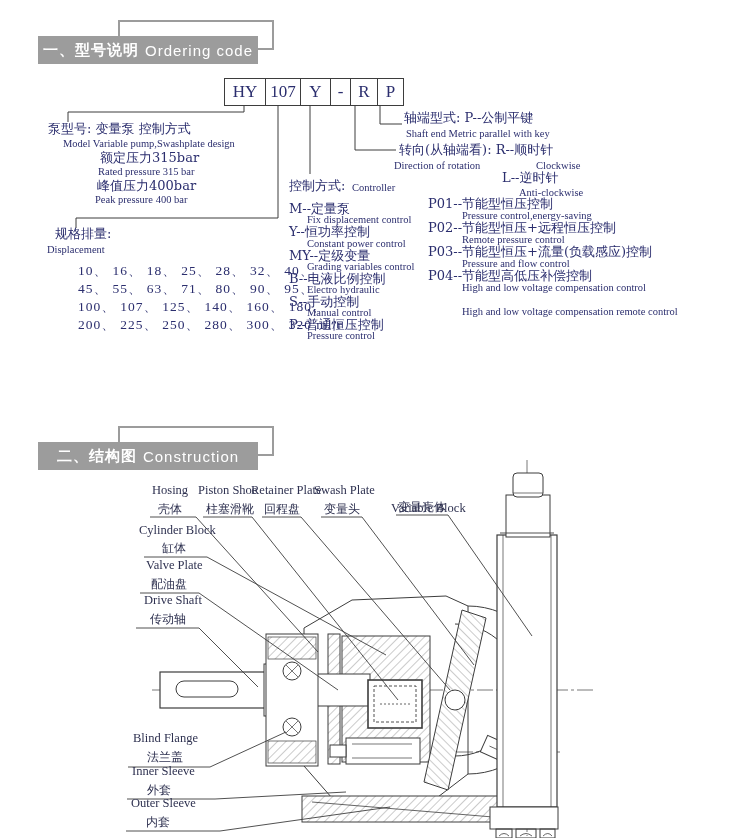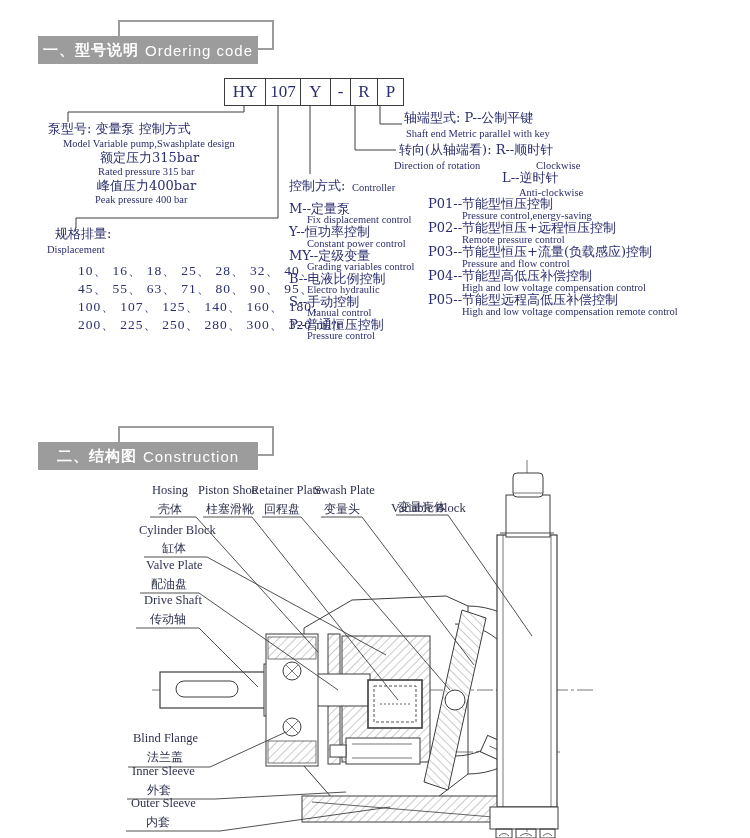--- a/index.html
+++ b/index.html
@@ -88,21 +88,20 @@
   <div class="t en" style="left:307px;top:330px;">Pressure control</div>
 
   <div class="t zh" style="left:428px;top:197px;">P01--节能型恒压控制</div>
   <div class="t en" style="left:462px;top:210px;">Pressure control,energy-saving</div>
   <div class="t zh" style="left:428px;top:221px;">P02--节能型恒压+远程恒压控制</div>
   <div class="t en" style="left:462px;top:234px;">Remote pressure control</div>
   <div class="t zh" style="left:428px;top:245px;">P03--节能型恒压+流量(负载感应)控制</div>
   <div class="t en" style="left:462px;top:258px;">Pressure and flow control</div>
   <div class="t zh" style="left:428px;top:269px;">P04--节能型高低压补偿控制</div>
   <div class="t en" style="left:462px;top:282px;">High and low voltage compensation control</div>
-  <div class="t zh" style="left:428px;top:293px;">P05--节能型远程高低压补偿控制</div>
   <div class="t en" style="left:462px;top:306px;">High and low voltage compensation  remote control</div>
 
   <div class="t zh" style="left:404px;top:111px;">轴端型式:  P--公制平键</div>
   <div class="t en" style="left:406px;top:128px;">Shaft end   Metric parallel with key</div>
   <div class="t zh" style="left:399px;top:143px;">转向(从轴端看):  R--顺时针</div>
   <div class="t en" style="left:394px;top:160px;">Direction of rotation</div>
   <div class="t en" style="left:536px;top:160px;">Clockwise</div>
   <div class="t zh" style="left:502px;top:171px;">L--逆时针</div>
   <div class="t en" style="left:519px;top:187px;">Anti-clockwise</div>
 

